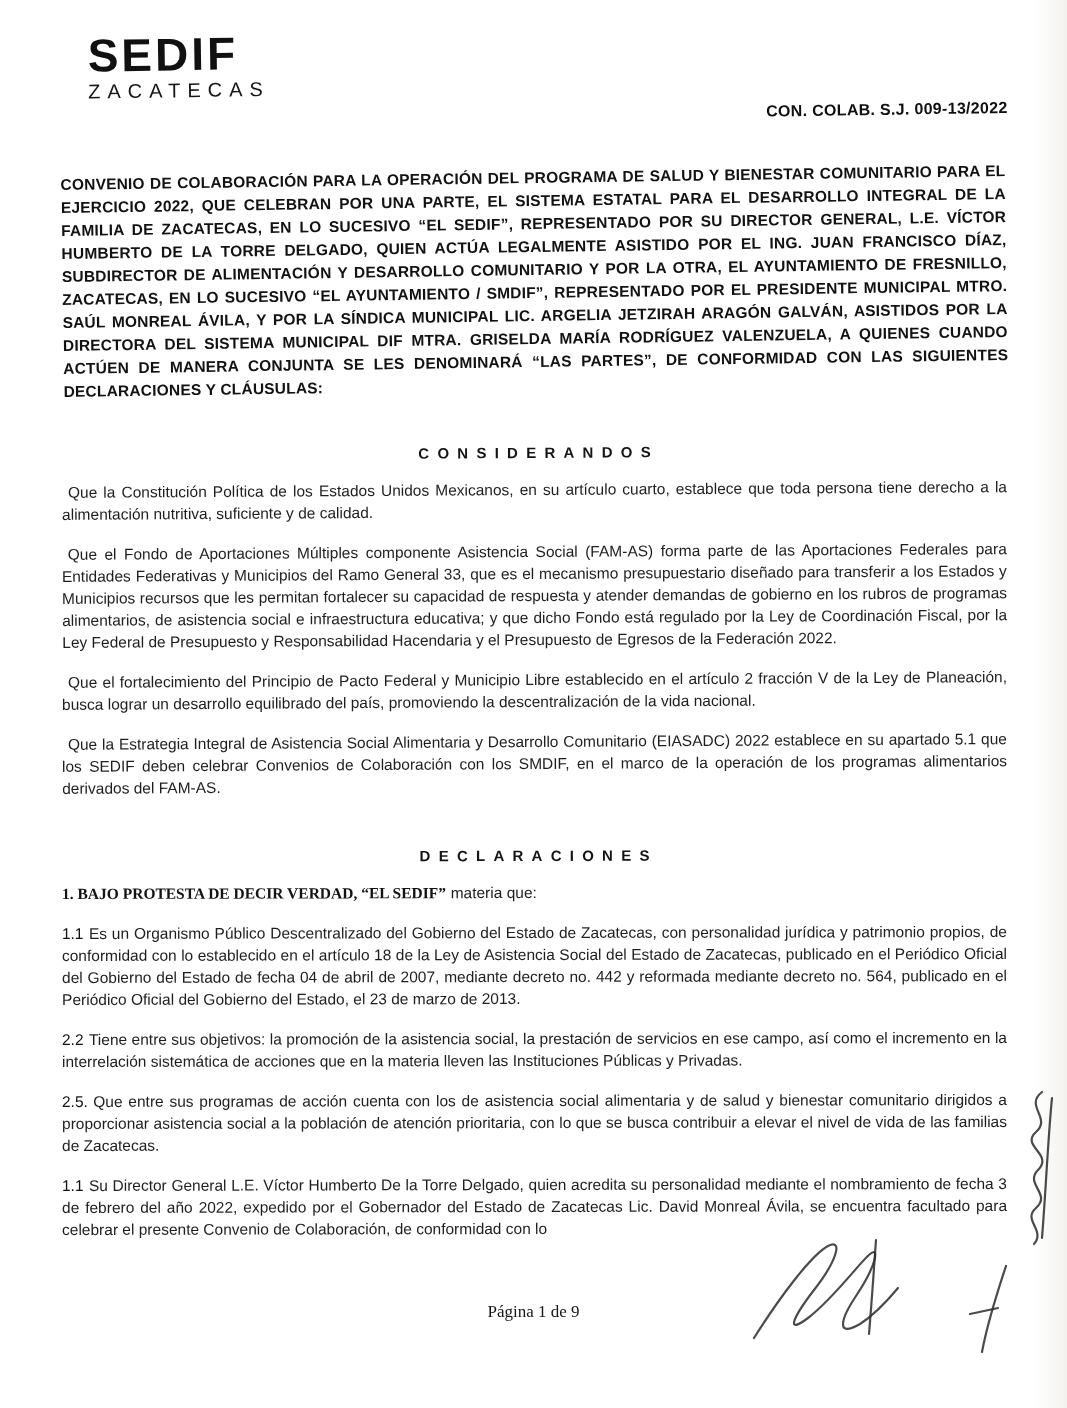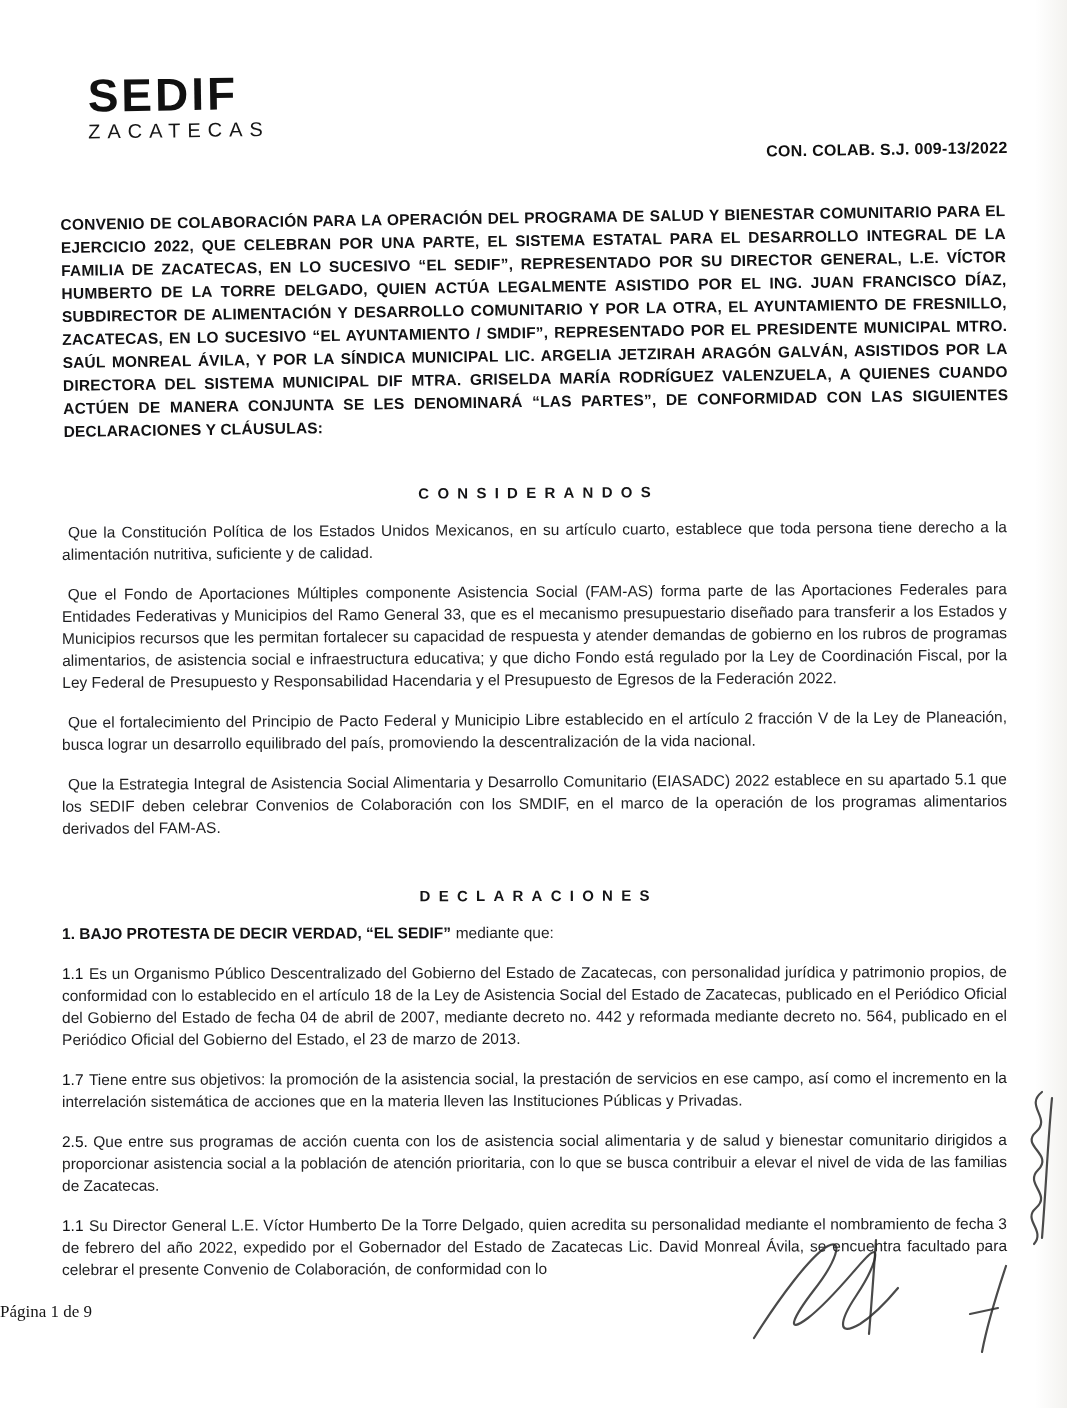--- a/index.html
+++ b/index.html
@@ -9,21 +9,21 @@
     font-family:"Liberation Sans",sans-serif;
     color:#1c1c1e;
     position:relative;
     overflow:hidden;
   }
   .page{
     position:absolute;inset:0;
     background:linear-gradient(90deg,#ffffff 0%,#ffffff 97%,#f3f2ef 100%);
   }
   .content{
-    position:absolute;left:62px;right:60px;top:0;margin-top:40px;
+    position:absolute;left:62px;right:60px;top:0;
   }
   
   .header{position:relative;height:96px;margin-top:26px;}
   .logo{margin-left:26px;display:inline-block;line-height:1;}
   .logo-title{
     font-size:46px;font-weight:700;letter-spacing:3px;color:#111;
   }
   .logo-sub{
     font-size:20px;font-weight:500;letter-spacing:7px;color:#161616;margin-top:3px;
   }
@@ -46,31 +46,31 @@
     letter-spacing:0.55em;text-indent:0.55em;
     color:#141416;
   }
   .para{
     margin:18px 0 0 0;
     font-size:15.5px;line-height:22px;
     text-align:justify;color:#1e1e20;
     text-indent:6px;
   }
   .para .num{margin-right:0.35em;font-weight:400;color:#121214;}
-  .lead b{font-weight:700;color:#121214;margin-right:0.3em;}
+  .lead b{font-weight:700;color:#121214;margin-right:0.3em;font-family:Liberation Serif, serif;}
   .decl{text-indent:0;}
   .gap-lg{margin-top:50px;}
   
   .tilt-a{transform:rotate(-0.85deg);transform-origin:50% 50%;}
   .tilt-b{transform:rotate(-0.35deg);transform-origin:50% 50%;}
   .tilt-c{transform:rotate(-0.12deg);transform-origin:50% 50%;}
   
   .footer{
     position:absolute;left:0;right:0;top:1302px;
-    text-align:left;
+    text-align:center;
     font-family:"Liberation Serif",serif;
     font-size:17px;color:#161616;
   }
   
   .sig{position:absolute;}
   .sig svg path{
     fill:none;stroke:#2a2a2a;stroke-width:2.2;
     stroke-linecap:round;stroke-linejoin:round;opacity:.85;
   }
   .sig-main{left:748px;top:1238px;}
@@ -95,25 +95,25 @@
 
     <h2 class="sec-heading tilt-b">CONSIDERANDOS</h2>
 
     <p class="para tilt-b">Que la Constitución Política de los Estados Unidos Mexicanos, en su artículo cuarto, establece que toda persona tiene derecho a la alimentación nutritiva, suficiente y de calidad.</p>
     <p class="para tilt-b">Que el Fondo de Aportaciones Múltiples componente Asistencia Social (FAM-AS) forma parte de las Aportaciones Federales para Entidades Federativas y Municipios del Ramo General 33, que es el mecanismo presupuestario diseñado para transferir a los Estados y Municipios recursos que les permitan fortalecer su capacidad de respuesta y atender demandas de gobierno en los rubros de programas alimentarios, de asistencia social e infraestructura educativa; y que dicho Fondo está regulado por la Ley de Coordinación Fiscal, por la Ley Federal de Presupuesto y Responsabilidad Hacendaria y el Presupuesto de Egresos de la Federación 2022.</p>
     <p class="para tilt-b">Que el fortalecimiento del Principio de Pacto Federal y Municipio Libre establecido en el artículo 2 fracción V de la Ley de Planeación, busca lograr un desarrollo equilibrado del país, promoviendo la descentralización de la vida nacional.</p>
     <p class="para tilt-b">Que la Estrategia Integral de Asistencia Social Alimentaria y Desarrollo Comunitario (EIASADC) 2022 establece en su apartado 5.1 que los SEDIF deben celebrar Convenios de Colaboración con los SMDIF, en el marco de la operación de los programas alimentarios derivados del FAM-AS.</p>
 
     <h2 class="sec-heading gap-lg tilt-c">DECLARACIONES</h2>
 
-    <p class="para lead decl tilt-c"><b>1. BAJO PROTESTA DE DECIR VERDAD, “EL SEDIF”</b><span>mediante que:</span></p>
+    <p class="para lead decl tilt-c"><b>1. BAJO PROTESTA DE DECIR VERDAD, “EL SEDIF”</b><span>materia que:</span></p>
 
     <p class="para decl tilt-c"><b class="num">1.1</b><span>Es un Organismo Público Descentralizado del Gobierno del Estado de Zacatecas, con personalidad jurídica y patrimonio propios, de conformidad con lo establecido en el artículo 18 de la Ley de Asistencia Social del Estado de Zacatecas, publicado en el Periódico Oficial del Gobierno del Estado de fecha 04 de abril de 2007, mediante decreto no. 442 y reformada mediante decreto no. 564, publicado en el Periódico Oficial del Gobierno del Estado, el 23 de marzo de 2013.</span></p>
 
-    <p class="para decl tilt-c"><b class="num">1.7</b><span>Tiene entre sus objetivos: la promoción de la asistencia social, la prestación de servicios en ese campo, así como el incremento en la interrelación sistemática de acciones que en la materia lleven las Instituciones Públicas y Privadas.</span></p>
+    <p class="para decl tilt-c"><b class="num">2.2</b><span>Tiene entre sus objetivos: la promoción de la asistencia social, la prestación de servicios en ese campo, así como el incremento en la interrelación sistemática de acciones que en la materia lleven las Instituciones Públicas y Privadas.</span></p>
 
     <p class="para decl tilt-c"><b class="num">2.5.</b><span>Que entre sus programas de acción cuenta con los de asistencia social alimentaria y de salud y bienestar comunitario dirigidos a proporcionar asistencia social a la población de atención prioritaria, con lo que se busca contribuir a elevar el nivel de vida de las familias de Zacatecas.</span></p>
 
     <p class="para decl tilt-c"><b class="num">1.1</b><span>Su Director General L.E. Víctor Humberto De la Torre Delgado, quien acredita su personalidad mediante el nombramiento de fecha 3 de febrero del año 2022, expedido por el Gobernador del Estado de Zacatecas Lic. David Monreal Ávila, se encuentra facultado para celebrar el presente Convenio de Colaboración, de conformidad con lo</span></p>
 
   </div>
 
   <div class="footer">Página 1 de 9</div>
 
   <div class="sig sig-main">

